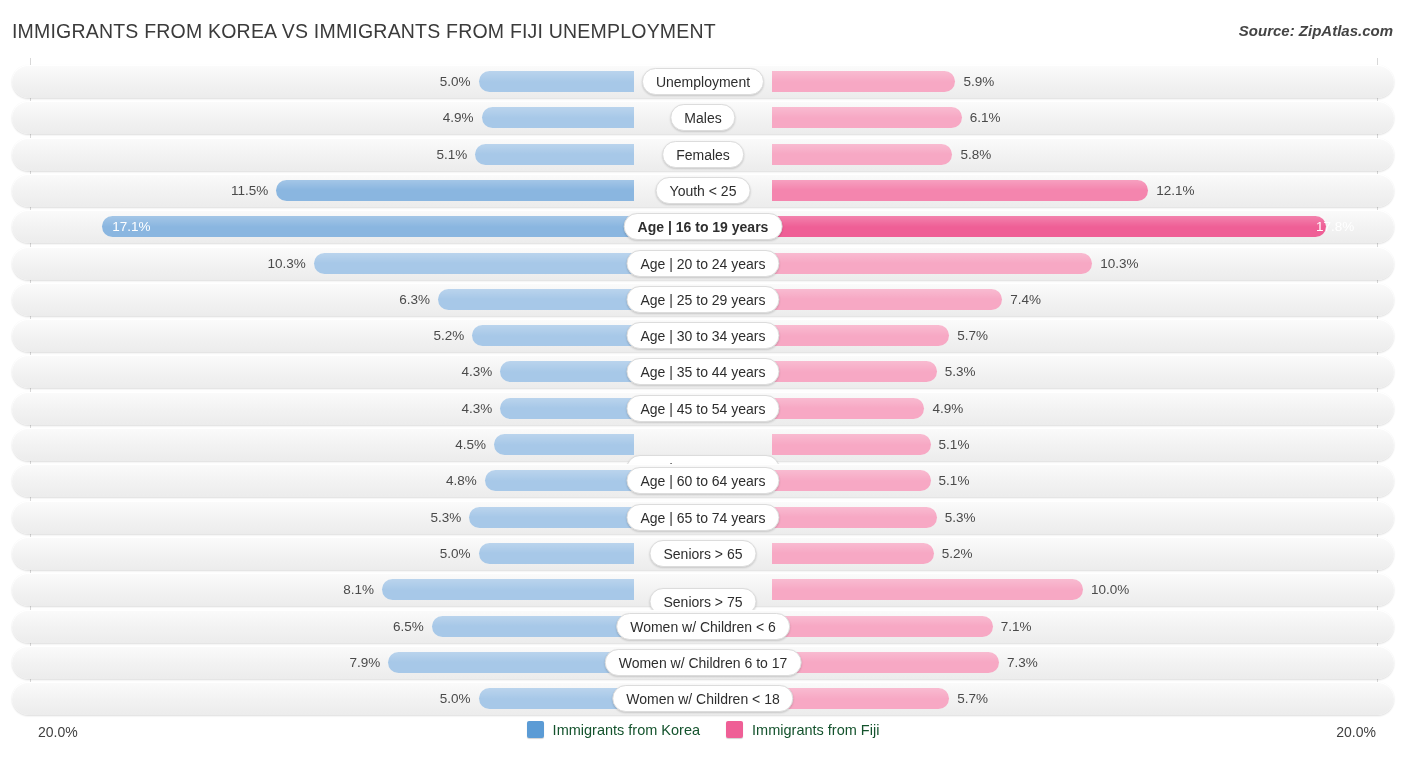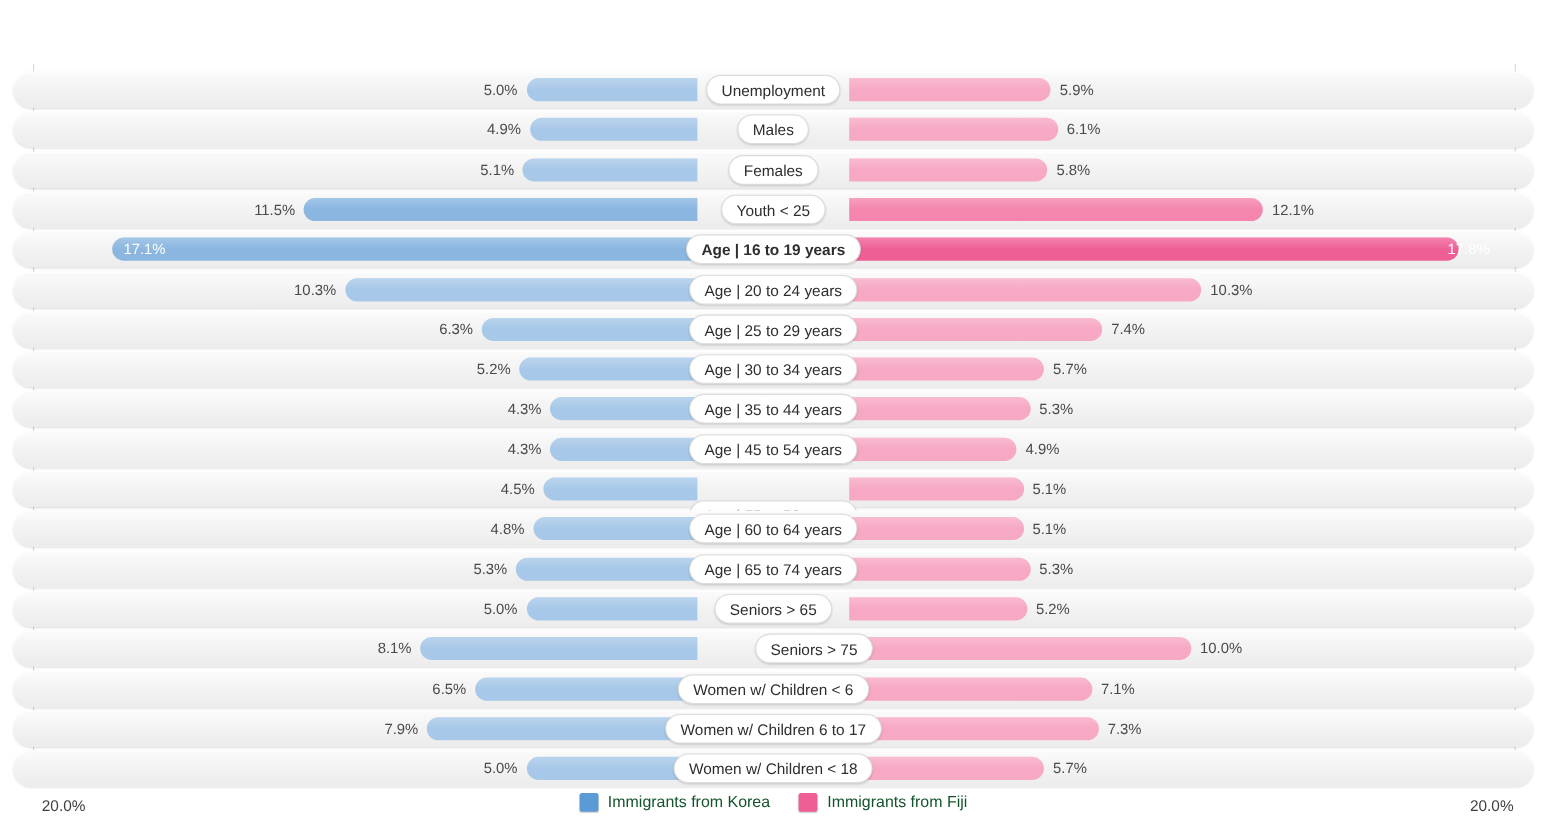--- a/index.html
+++ b/index.html
@@ -143,20 +143,24 @@
   }
   .legend-text {
     font-size: 14.5px; color: #14532d; white-space: nowrap;
   }
 </style>
 </head>
 <body>
 
 <div id="page">
 
+  <div id="header">
+    <div id="chart-title">IMMIGRANTS FROM KOREA VS IMMIGRANTS FROM FIJI UNEMPLOYMENT</div>
+    <div id="source-label">Source: ZipAtlas.com</div>
+  </div>
 
   <div id="plot">
     <div class="axis-line" id="axis-left"></div>
     <div class="axis-line" id="axis-right"></div>
     <div id="rows">
         <div class="row" style="top: 7px;">
           <div class="row-inner">
             <div class="bar bar-left" style="background: rgb(167, 200, 232); left: 466.5px; width: 155.5px;"></div>
             <div class="bar bar-right" style="background: rgb(247, 168, 196); left: 760px; width: 183.49px;"></div>
             <div class="val" style="left: 414.5px; width: 44px; text-align: right;">5.0%</div>
@@ -280,21 +284,21 @@
             <div class="val" style="left: 929.72px;">5.2%</div>
             <div class="cat-pill" style="left: 691px;">Seniors &gt; 65</div>
           </div>
         </div>
         <div class="row" style="top: 515.2px;">
           <div class="row-inner">
             <div class="bar bar-left" style="background: rgb(167, 200, 232); left: 370.09px; width: 251.91px;"></div>
             <div class="bar bar-right" style="background: rgb(247, 168, 196); left: 760px; width: 311px;"></div>
             <div class="val" style="left: 318.09px; width: 44px; text-align: right;">8.1%</div>
             <div class="val" style="left: 1079px;">10.0%</div>
-            <div class="cat-pill" style="left: 728px;">Seniors &gt; 75</div>
+            <div class="cat-pill" style="left: 691px; margin-top: 12px;">Seniors &gt; 75</div>
           </div>
         </div>
         <div class="row" style="top: 551.5px;">
           <div class="row-inner">
             <div class="bar bar-left" style="background: rgb(167, 200, 232); left: 419.85px; width: 202.15px;"></div>
             <div class="bar bar-right" style="background: rgb(247, 168, 196); left: 760px; width: 220.81px;"></div>
             <div class="val" style="left: 367.85px; width: 44px; text-align: right;">6.5%</div>
             <div class="val" style="left: 988.81px;">7.1%</div>
             <div class="cat-pill" style="left: 691px;">Women w/ Children &lt; 6</div>
           </div>

